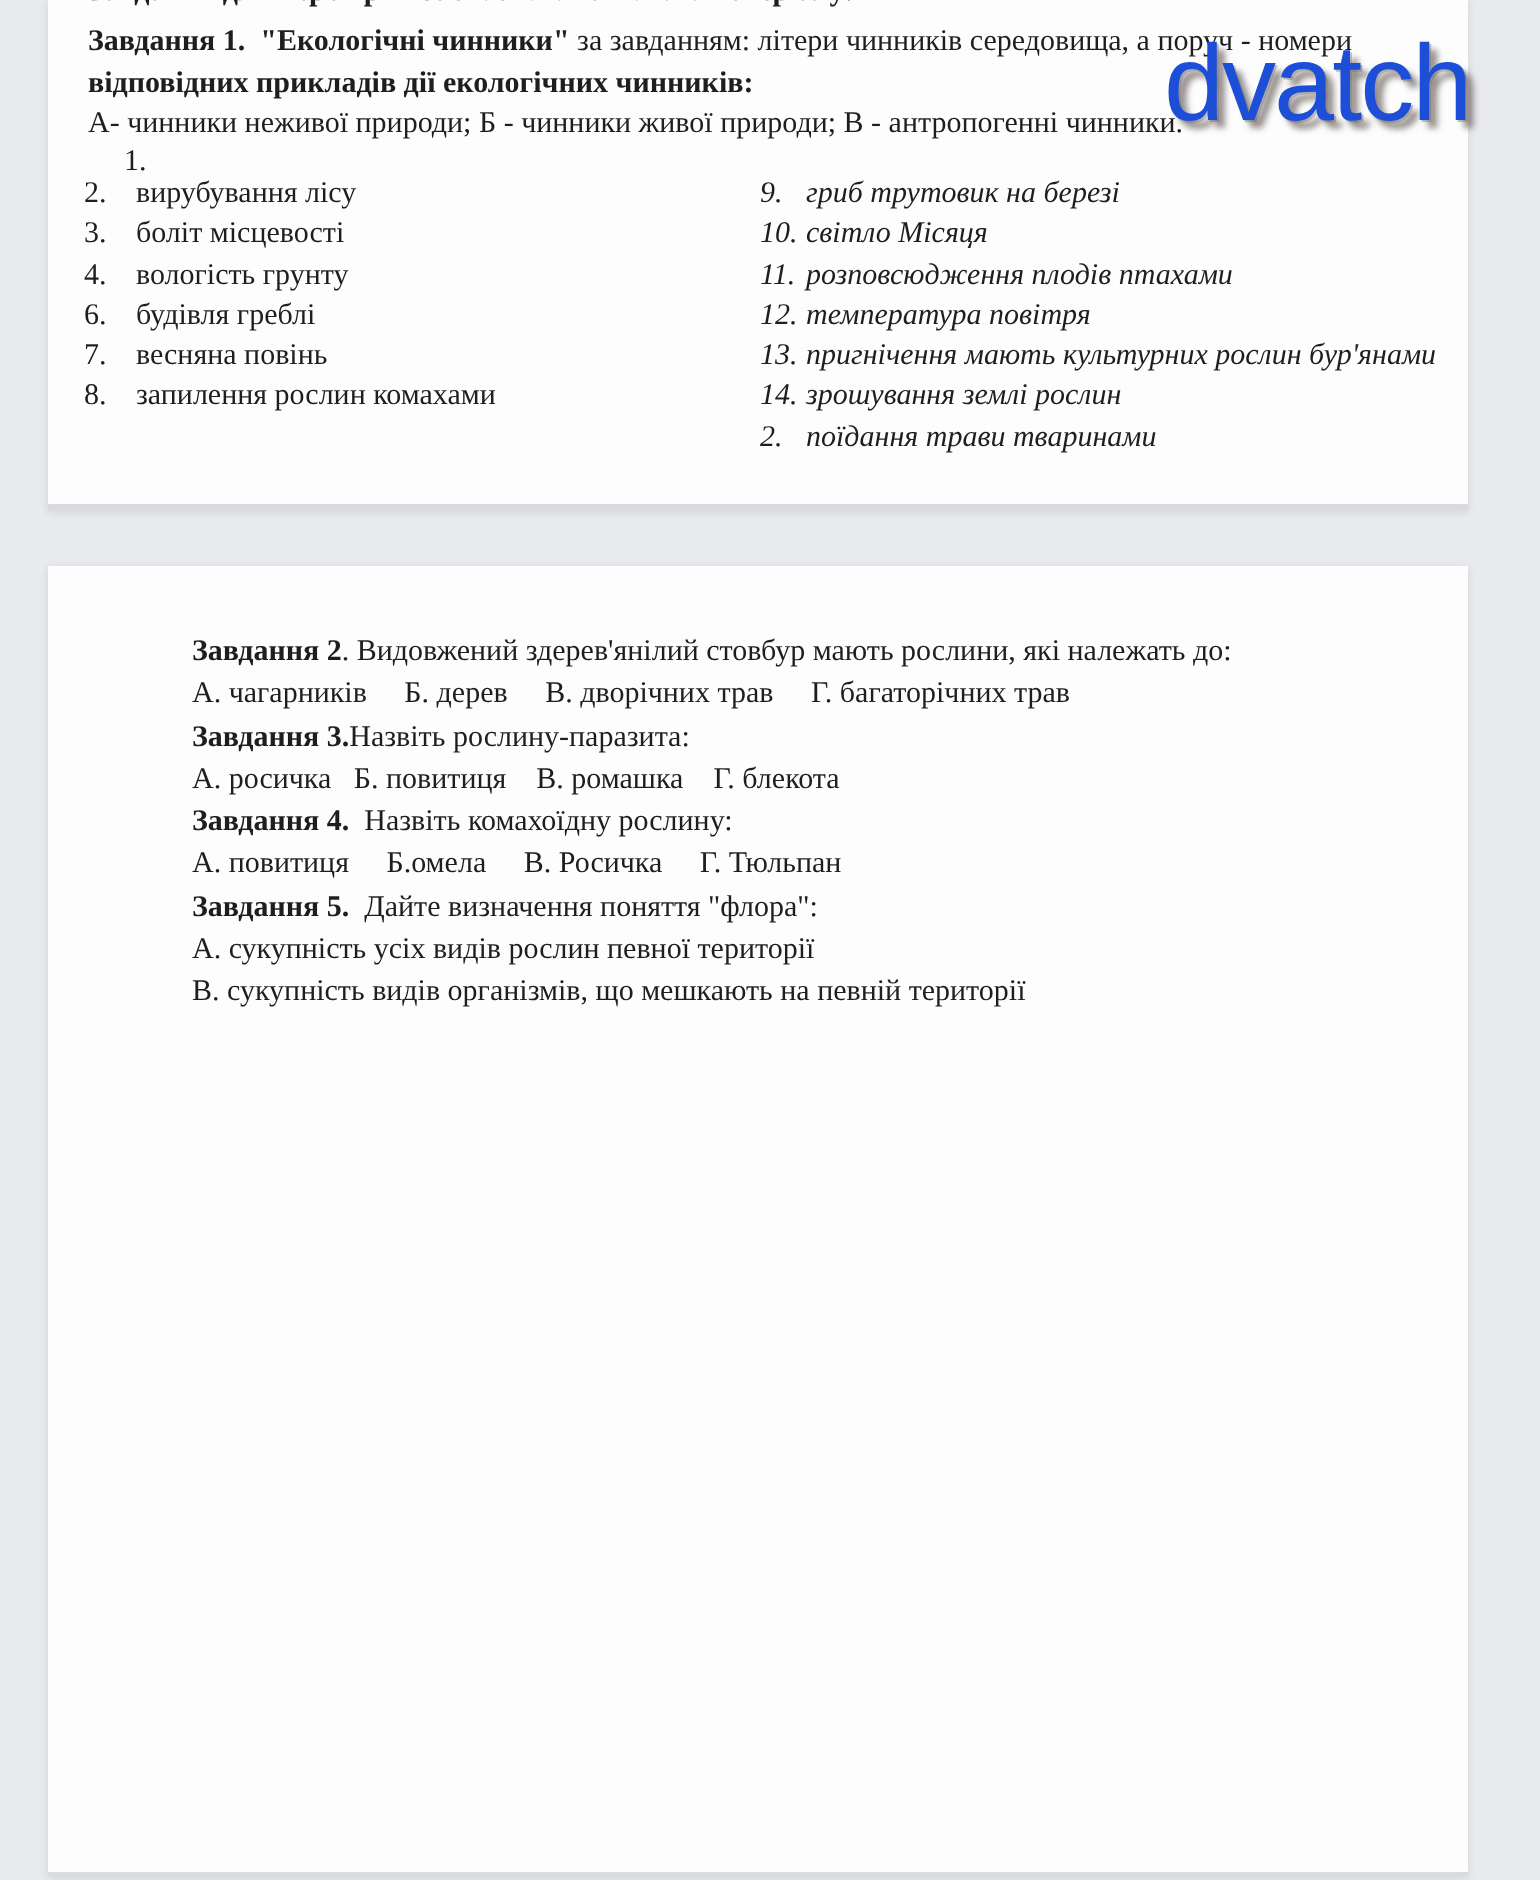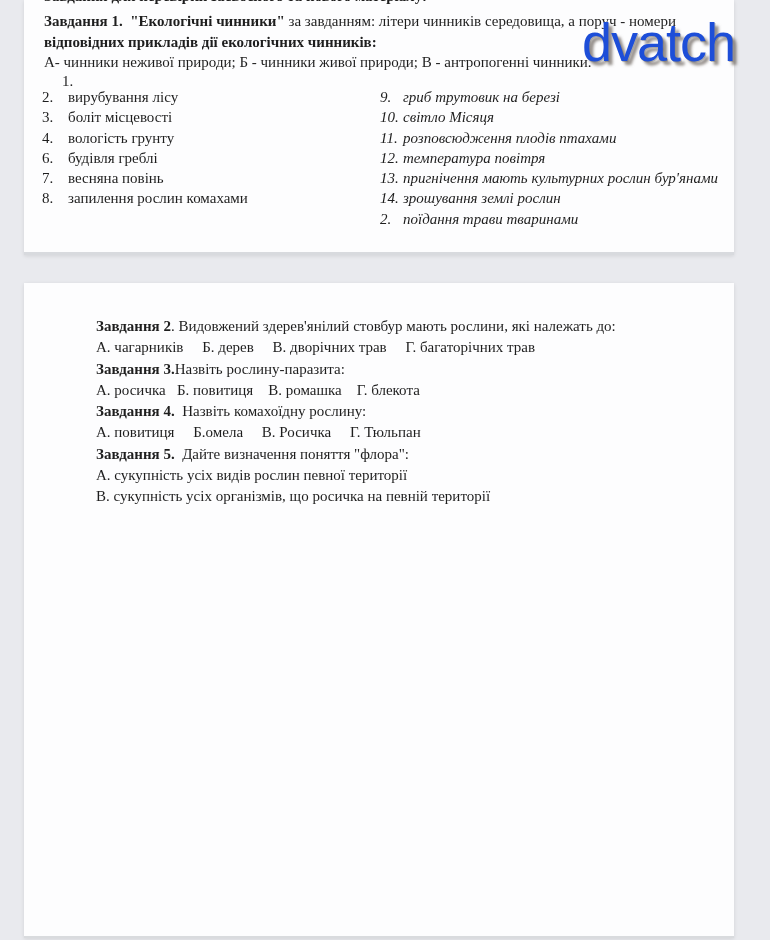--- a/index.html
+++ b/index.html
@@ -79,19 +79,19 @@
   <div class="card card2">
     <div class="qlines">
       <p class="qline"><b>Завдання 2</b><span>. Видовжений здерев'янілий стовбур мають рослини, які належать до:</span></p>
       <p class="qline"><b></b><span>А. чагарників     Б. дерев     В. дворічних трав     Г. багаторічних трав</span></p>
       <p class="qline"><b>Завдання 3.</b><span>Назвіть рослину-паразита:</span></p>
       <p class="qline"><b></b><span>А. росичка   Б. повитиця    В. ромашка    Г. блекота</span></p>
       <p class="qline"><b>Завдання 4.</b><span>  Назвіть комахоїдну рослину:</span></p>
       <p class="qline"><b></b><span>А. повитиця     Б.омела     В. Росичка     Г. Тюльпан</span></p>
       <p class="qline"><b>Завдання 5.</b><span>  Дайте визначення поняття "флора":</span></p>
       <p class="qline"><b></b><span>А. сукупність усіх видів рослин певної території</span></p>
-      <p class="qline"><b></b><span>В. сукупність усіх організмів, що росичка на певній території</span></p>
+      <p class="qline"><b></b><span>В. сукупність видів організмів, що мешкають на певній території</span></p>
     </div>
   </div>
 
   <div class="watermark">dvatch</div>
 
 </div>
 
 </body></html>

